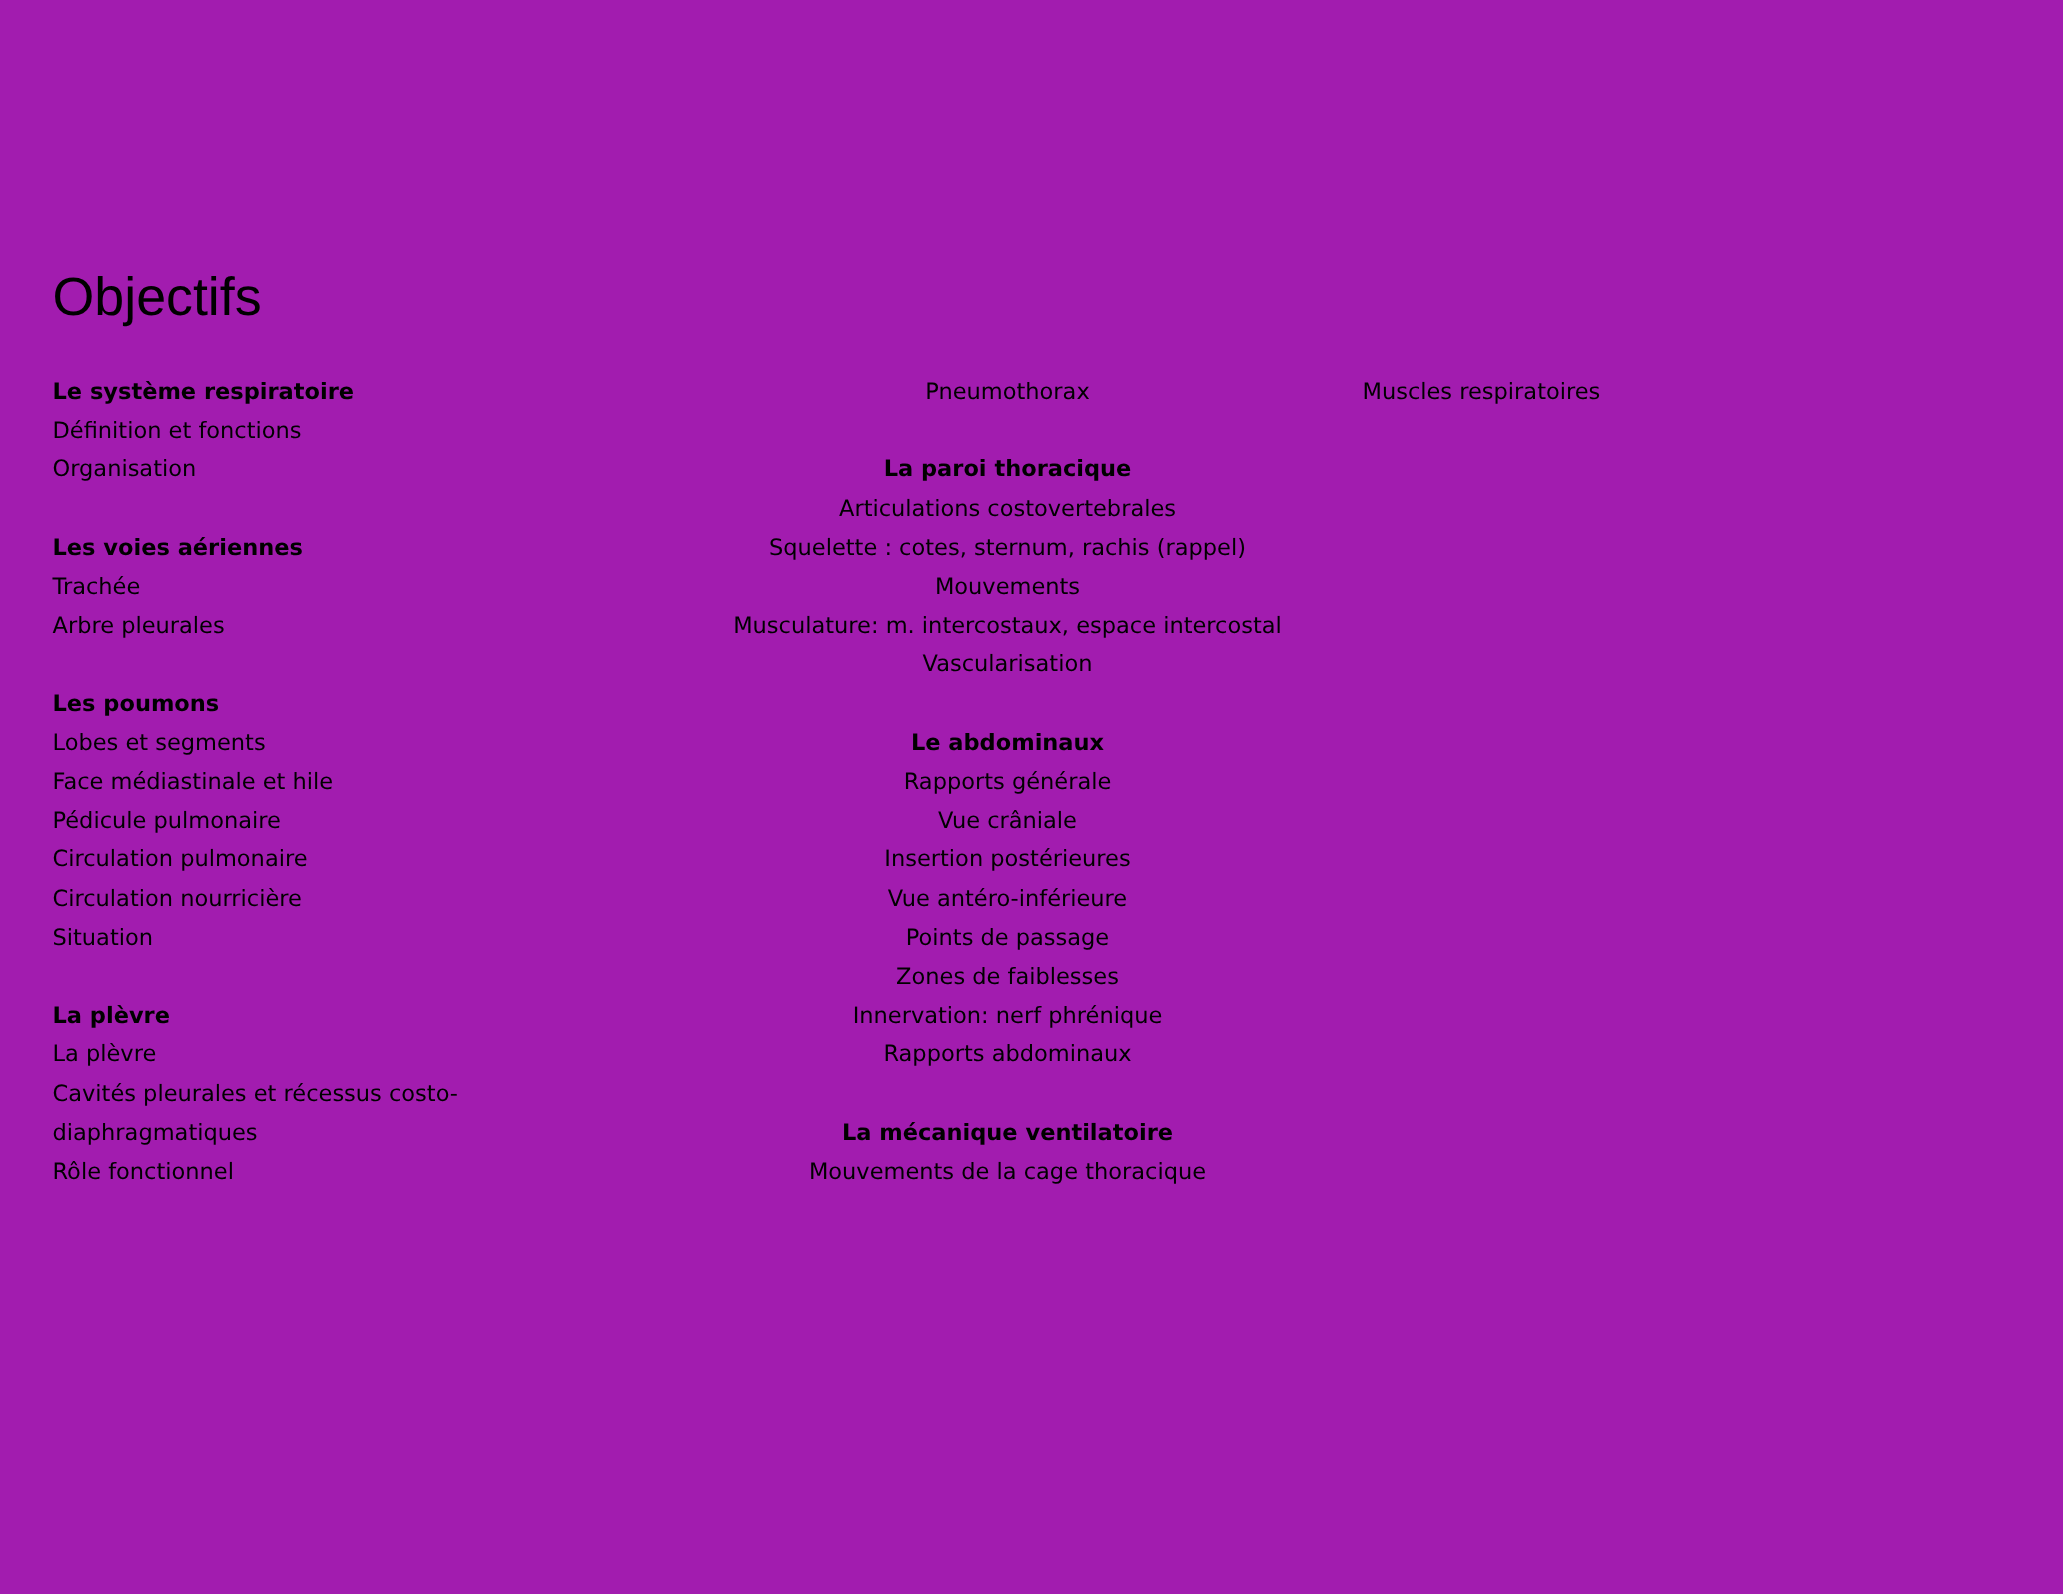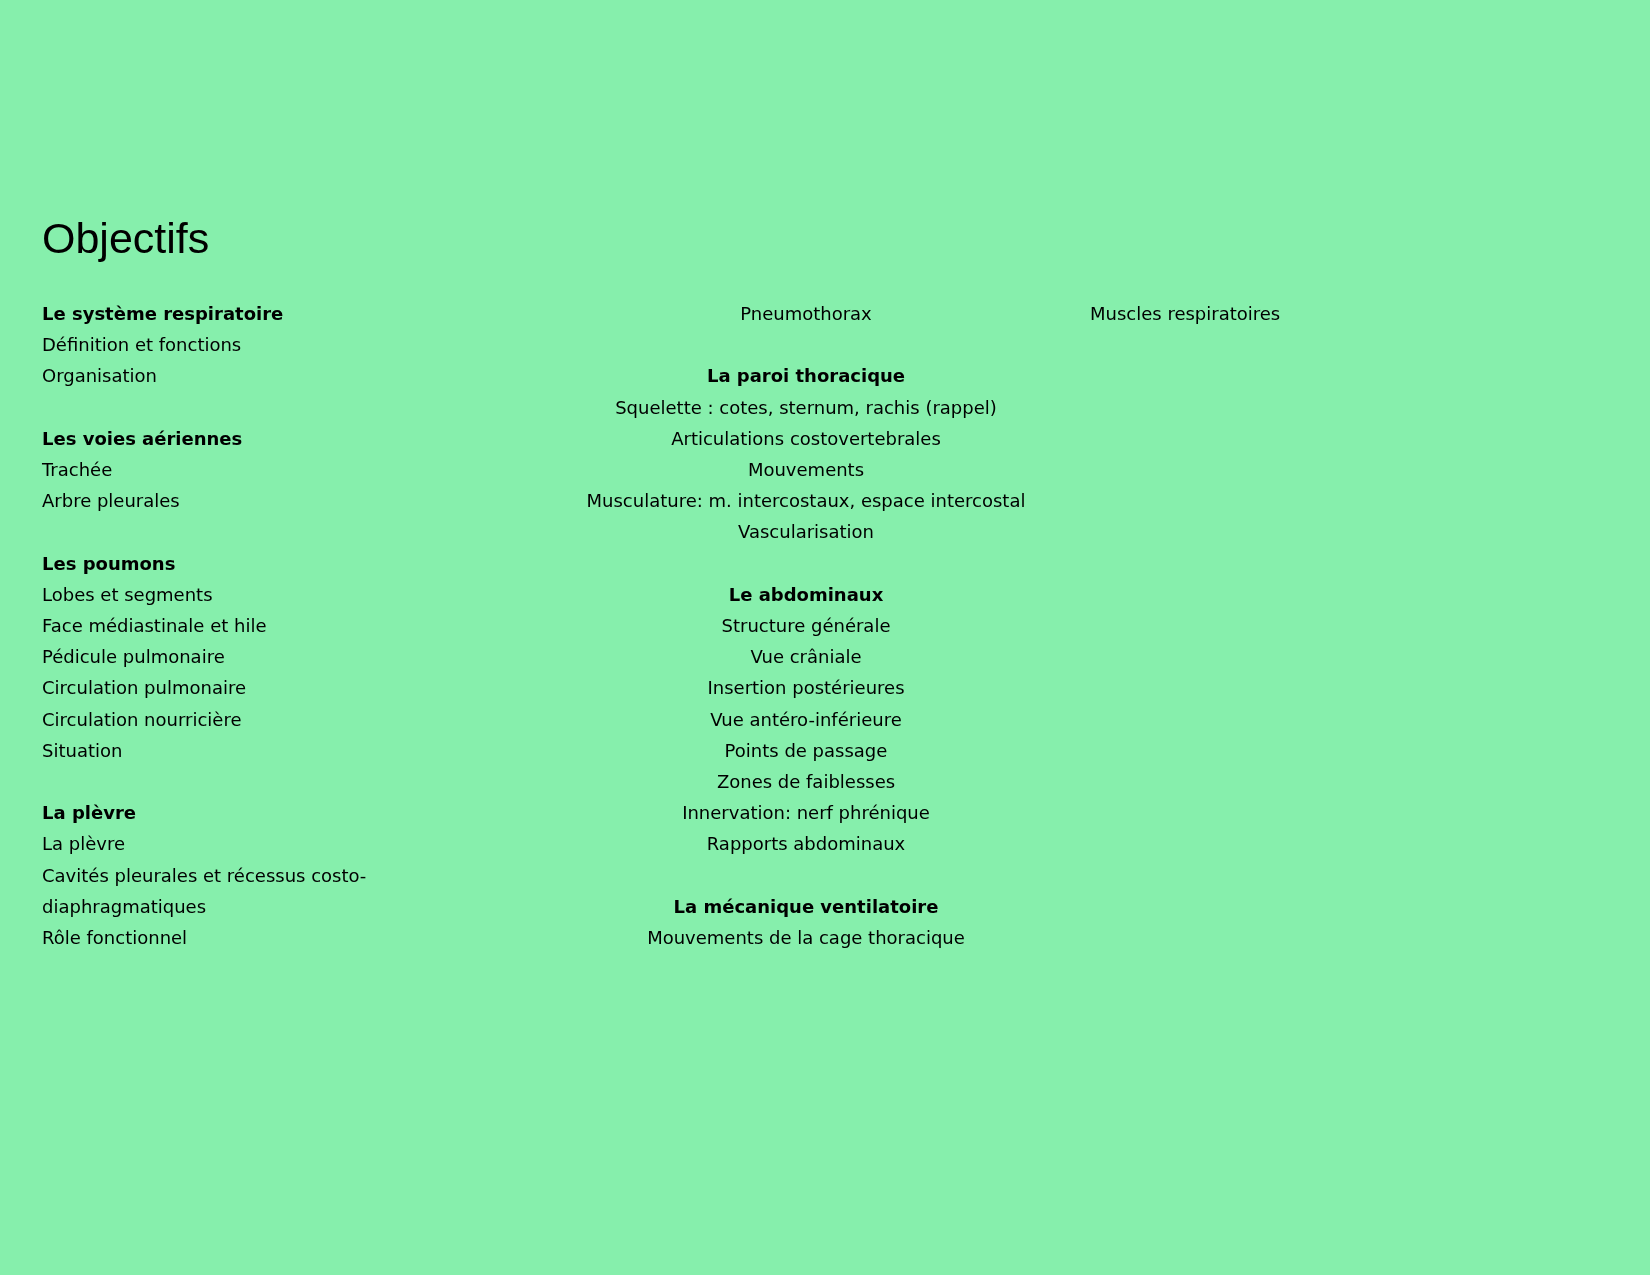--- a/index.html
+++ b/index.html
@@ -17,21 +17,21 @@
     color: #000000;
     -webkit-font-smoothing: antialiased;
   }
 
   .slide {
     position: absolute;
     left: 0;
     top: 0;
     width: 1650px;
     height: 1275px;
-    background: #86efac;
+    background: #a21caf;
   }
 
   
   .slide-title {
     position: absolute;
     left: 42px;
     top: 212px;
     font-family: "Liberation Sans", sans-serif;
     font-size: 43px;
     font-weight: 400;
@@ -101,28 +101,28 @@
         <div class="line spacer">&nbsp;</div>
         <div class="line bold">La plèvre</div>
         <div class="line">La plèvre</div>
         <div class="line">Cavités pleurales et récessus costo-diaphragmatiques</div>
         <div class="line">Rôle fonctionnel</div>
       </div>
     <div class="col col-2">
         <div class="line">Pneumothorax</div>
         <div class="line spacer">&nbsp;</div>
         <div class="line bold">La paroi thoracique</div>
+        <div class="line">Articulations costovertebrales</div>
         <div class="line">Squelette : cotes, sternum, rachis (rappel)</div>
-        <div class="line">Articulations costovertebrales</div>
         <div class="line">Mouvements</div>
         <div class="line">Musculature: m. intercostaux, espace intercostal</div>
         <div class="line">Vascularisation</div>
         <div class="line spacer">&nbsp;</div>
         <div class="line bold">Le abdominaux</div>
-        <div class="line">Structure générale</div>
+        <div class="line">Rapports générale</div>
         <div class="line">Vue crâniale</div>
         <div class="line">Insertion postérieures</div>
         <div class="line">Vue antéro-inférieure</div>
         <div class="line">Points de passage</div>
         <div class="line">Zones de faiblesses</div>
         <div class="line">Innervation: nerf phrénique</div>
         <div class="line">Rapports abdominaux</div>
         <div class="line spacer">&nbsp;</div>
         <div class="line bold">La mécanique ventilatoire</div>
         <div class="line">Mouvements de la cage thoracique</div>

